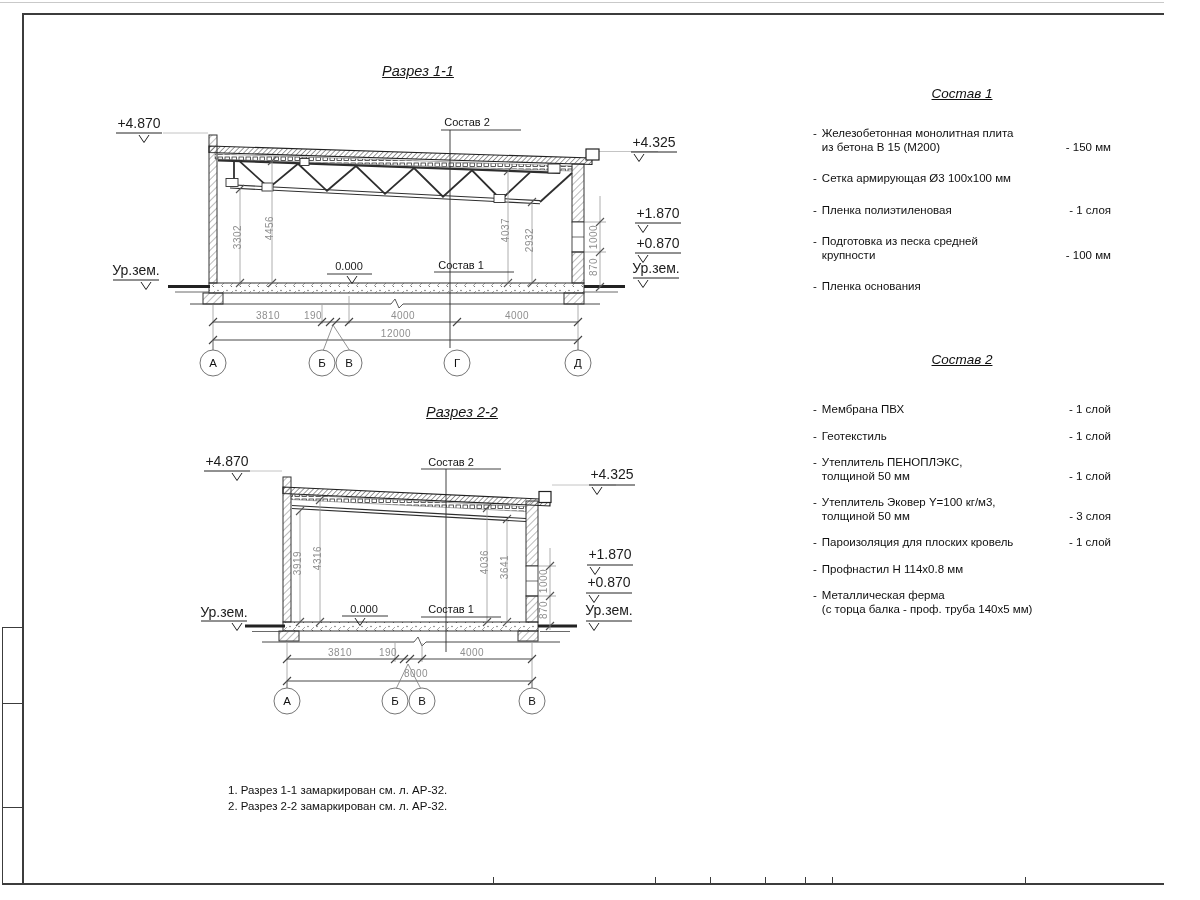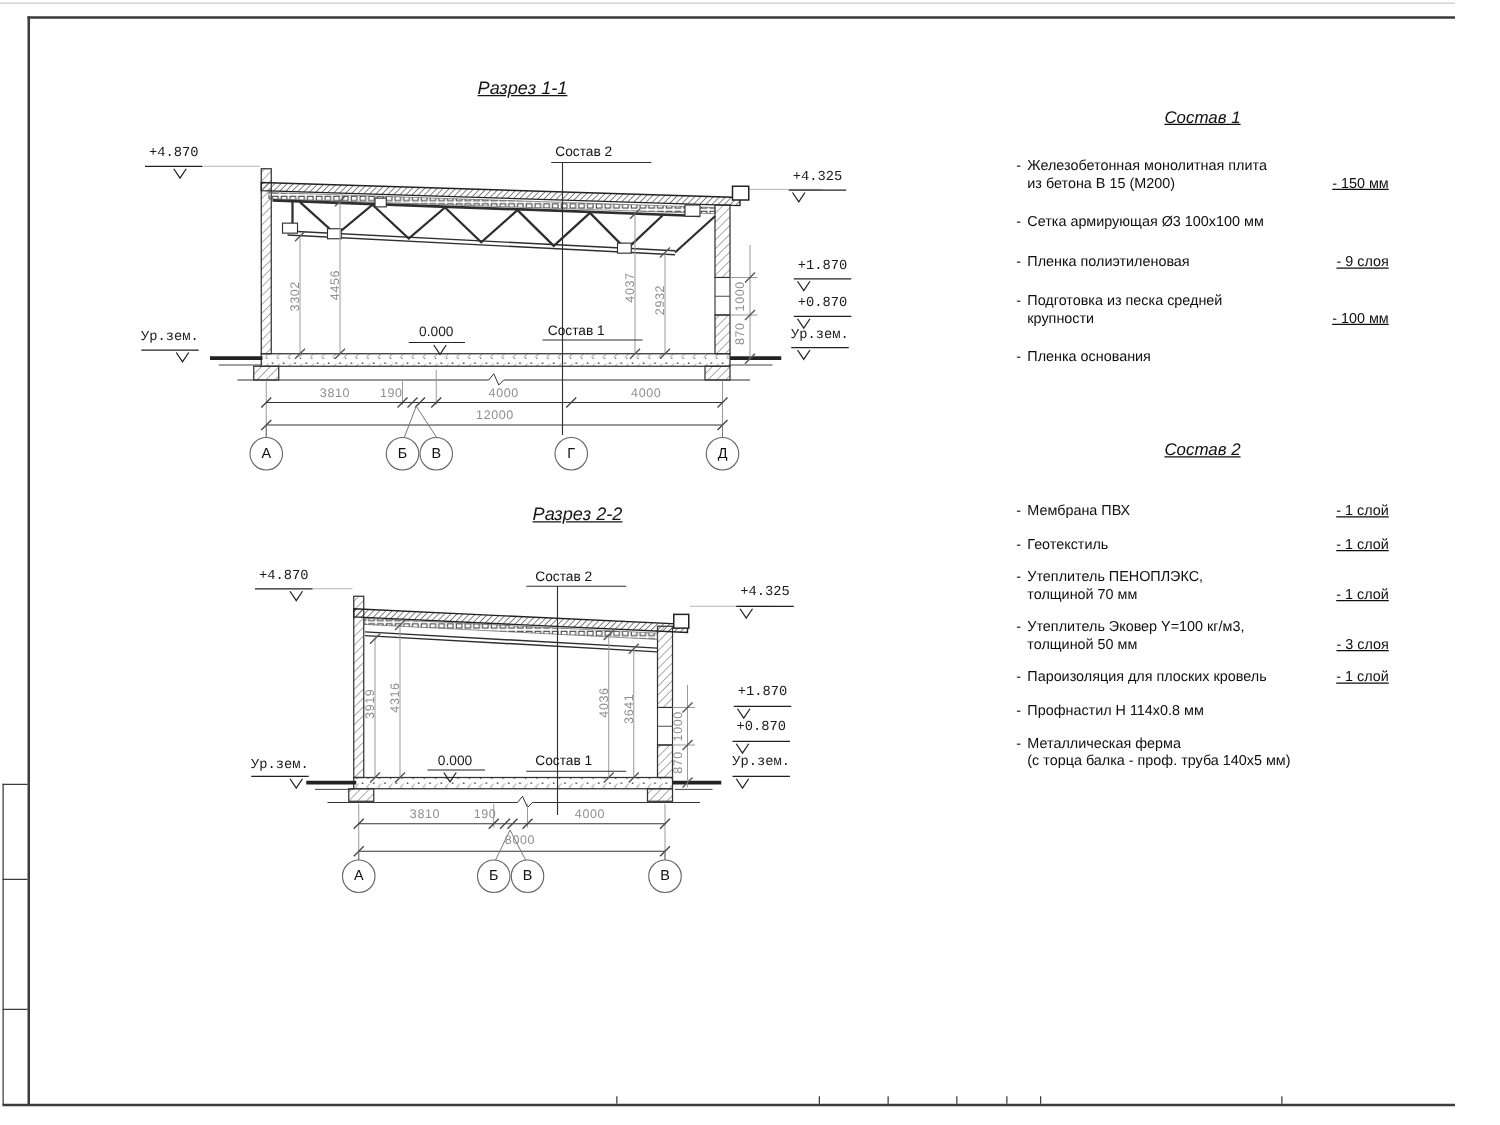--- a/index.html
+++ b/index.html
@@ -2,34 +2,34 @@
 <html><head>
 <meta charset="utf-8">
 <style>
   html,body{margin:0;padding:0;background:#fff;}
   #page{position:relative;width:1164px;height:900px;background:#ffffff;overflow:hidden;
         font-family:"Liberation Sans", sans-serif;color:#1a1a1a;}
   .abs{position:absolute;}
   .t{transform:translate(-50%,-50%);white-space:nowrap;}
   .rot{transform:translate(-50%,-50%) rotate(-90deg);white-space:nowrap;}
   .dim{font-size:10px;color:#8f8f8f;letter-spacing:.5px;}
-  .elev{font-size:11px;color:#1c1c1c;font-family:Liberation Mono, monospace;}
+  .elev{font-size:14px;color:#1c1c1c;}
   .zero{font-size:11px;color:#1c1c1c;}
   .axisL{font-size:11.5px;color:#111;}
   .secTitle{font-size:14.5px;font-style:italic;text-decoration:underline;color:#151515;}
   .sostLbl{font-size:11px;color:#151515;}
   .panel{position:absolute;width:298px;font-size:11.5px;color:#0f0f0f;}
   .panel h3{font-size:13.5px;font-style:italic;font-weight:normal;text-decoration:underline;
             text-align:center;margin:0;}
   .panel .rows{margin-top:0;}
   .row{display:flex;justify-content:space-between;align-items:flex-end;}
   .nm{display:flex;gap:5px;align-items:flex-start;}
   .txt{white-space:pre-line;line-height:13.5px;}
   .bul{line-height:13.5px;}
-  .val{line-height:13.5px;white-space:nowrap;padding-left:8px;text-decoration:underline;}
+  .val{line-height:13.5px;white-space:nowrap;padding-left:8px;}
   .notes{position:absolute;left:228px;top:783px;font-size:11.5px;line-height:15.5px;color:#111;}
   .frameline{position:absolute;background:#3c3c3c;}
   .softline{position:absolute;background:#c9c9c9;}
   svg{position:absolute;}
 </style>
 </head>
 <body>
 
 <div id="page">
 
@@ -315,21 +315,21 @@
             <span class="bul">-</span>
             <span class="txt">Сетка армирующая Ø3 100x100 мм</span>
           </div>
         <span class="val"></span>
       </div>
       <div class="row" style="margin-bottom:18px">
         <div class="nm">
             <span class="bul">-</span>
             <span class="txt">Пленка полиэтиленовая</span>
           </div>
-        <span class="val">-  9 слоя</span>
+        <span class="val">-  1 слоя</span>
       </div>
       <div class="row" style="margin-bottom:18px">
         <div class="nm">
             <span class="bul">-</span>
             <span class="txt">Подготовка из песка средней
 крупности</span>
           </div>
         <span class="val">- 100 мм</span>
       </div>
       <div class="row">
@@ -356,21 +356,21 @@
         <div class="nm">
             <span class="bul">-</span>
             <span class="txt">Геотекстиль</span>
           </div>
         <span class="val">- 1 слой</span>
       </div>
       <div class="row" style="margin-bottom:13px">
         <div class="nm">
             <span class="bul">-</span>
             <span class="txt">Утеплитель ПЕНОПЛЭКС,
-толщиной 70 мм</span>
+толщиной 50 мм</span>
           </div>
         <span class="val">- 1 слой</span>
       </div>
       <div class="row" style="margin-bottom:13px">
         <div class="nm">
             <span class="bul">-</span>
             <span class="txt">Утеплитель Эковер Y=100 кг/м3,
 толщиной 50 мм</span>
           </div>
         <span class="val">- 3 слоя</span>
@@ -393,14 +393,18 @@
         <div class="nm">
             <span class="bul">-</span>
             <span class="txt">Металлическая ферма
 (с торца балка - проф. труба 140x5 мм)</span>
           </div>
         <span class="val"></span>
       </div>
     </div>
   </div>
 
+  <div class="notes">
+    <div>1. Разрез 1-1 замаркирован см. л. АР-32.</div>
+    <div>2. Разрез 2-2 замаркирован см. л. АР-32.</div>
+  </div>
 
 </div>
 
 </body></html>

